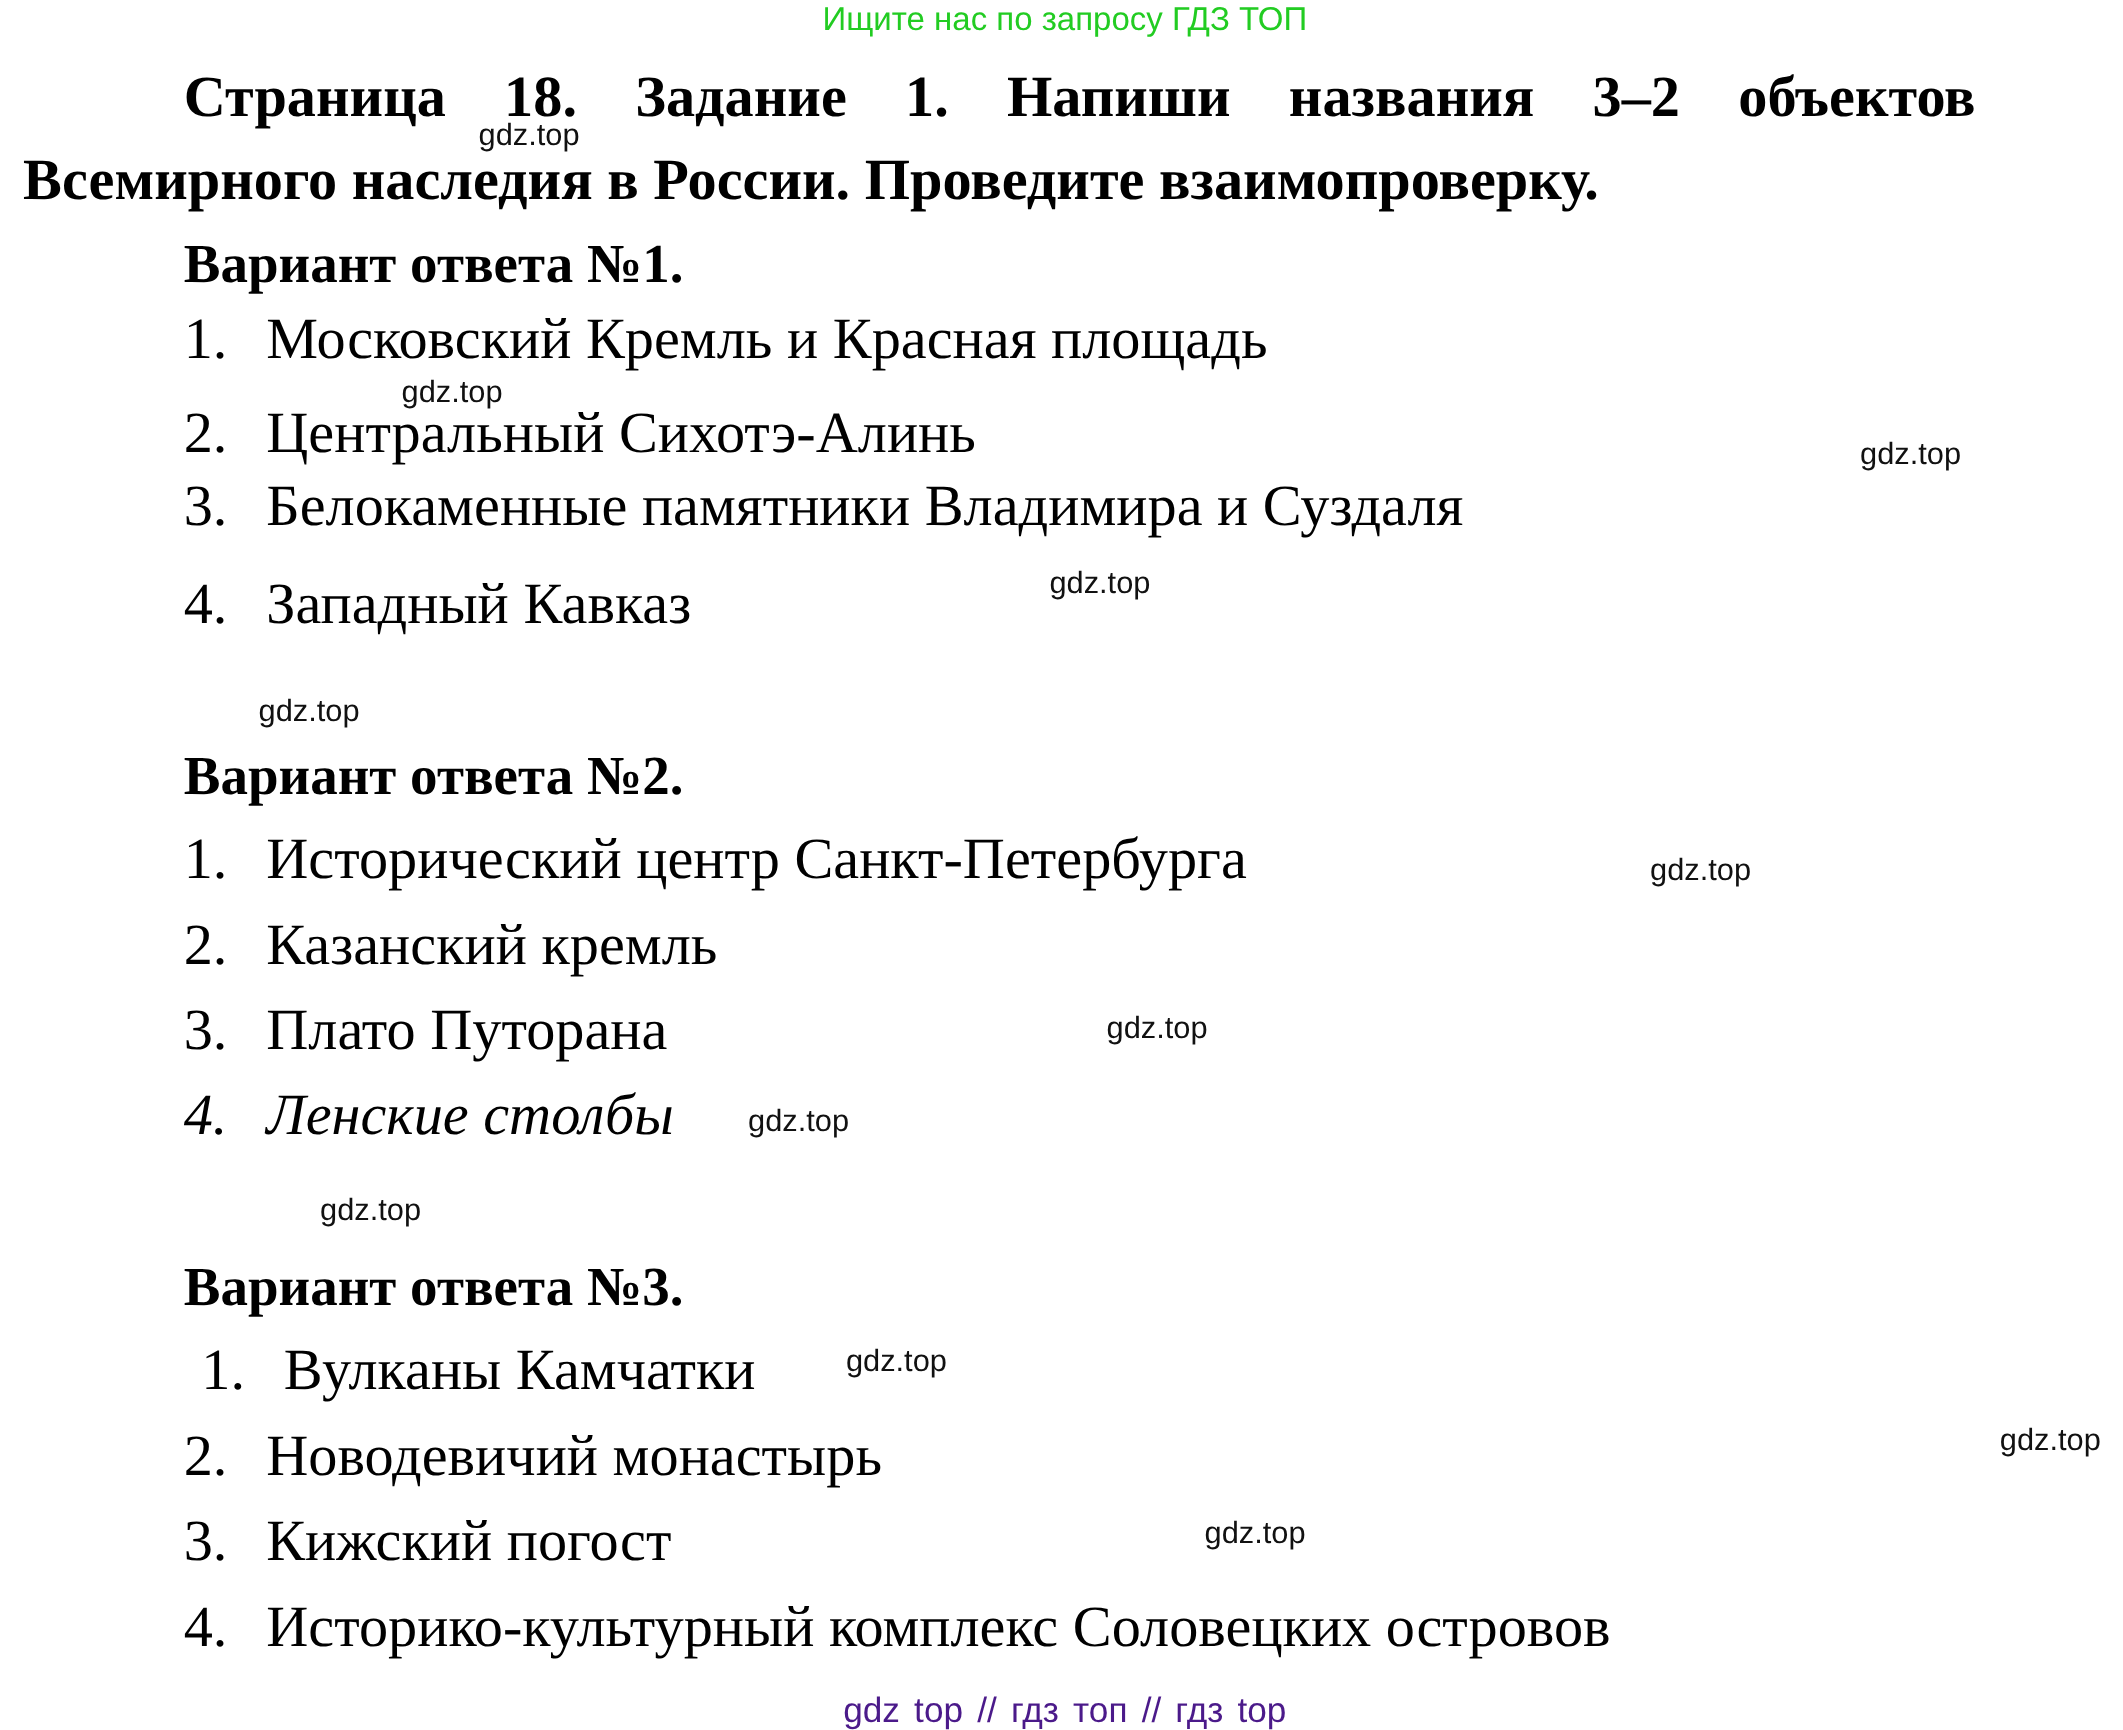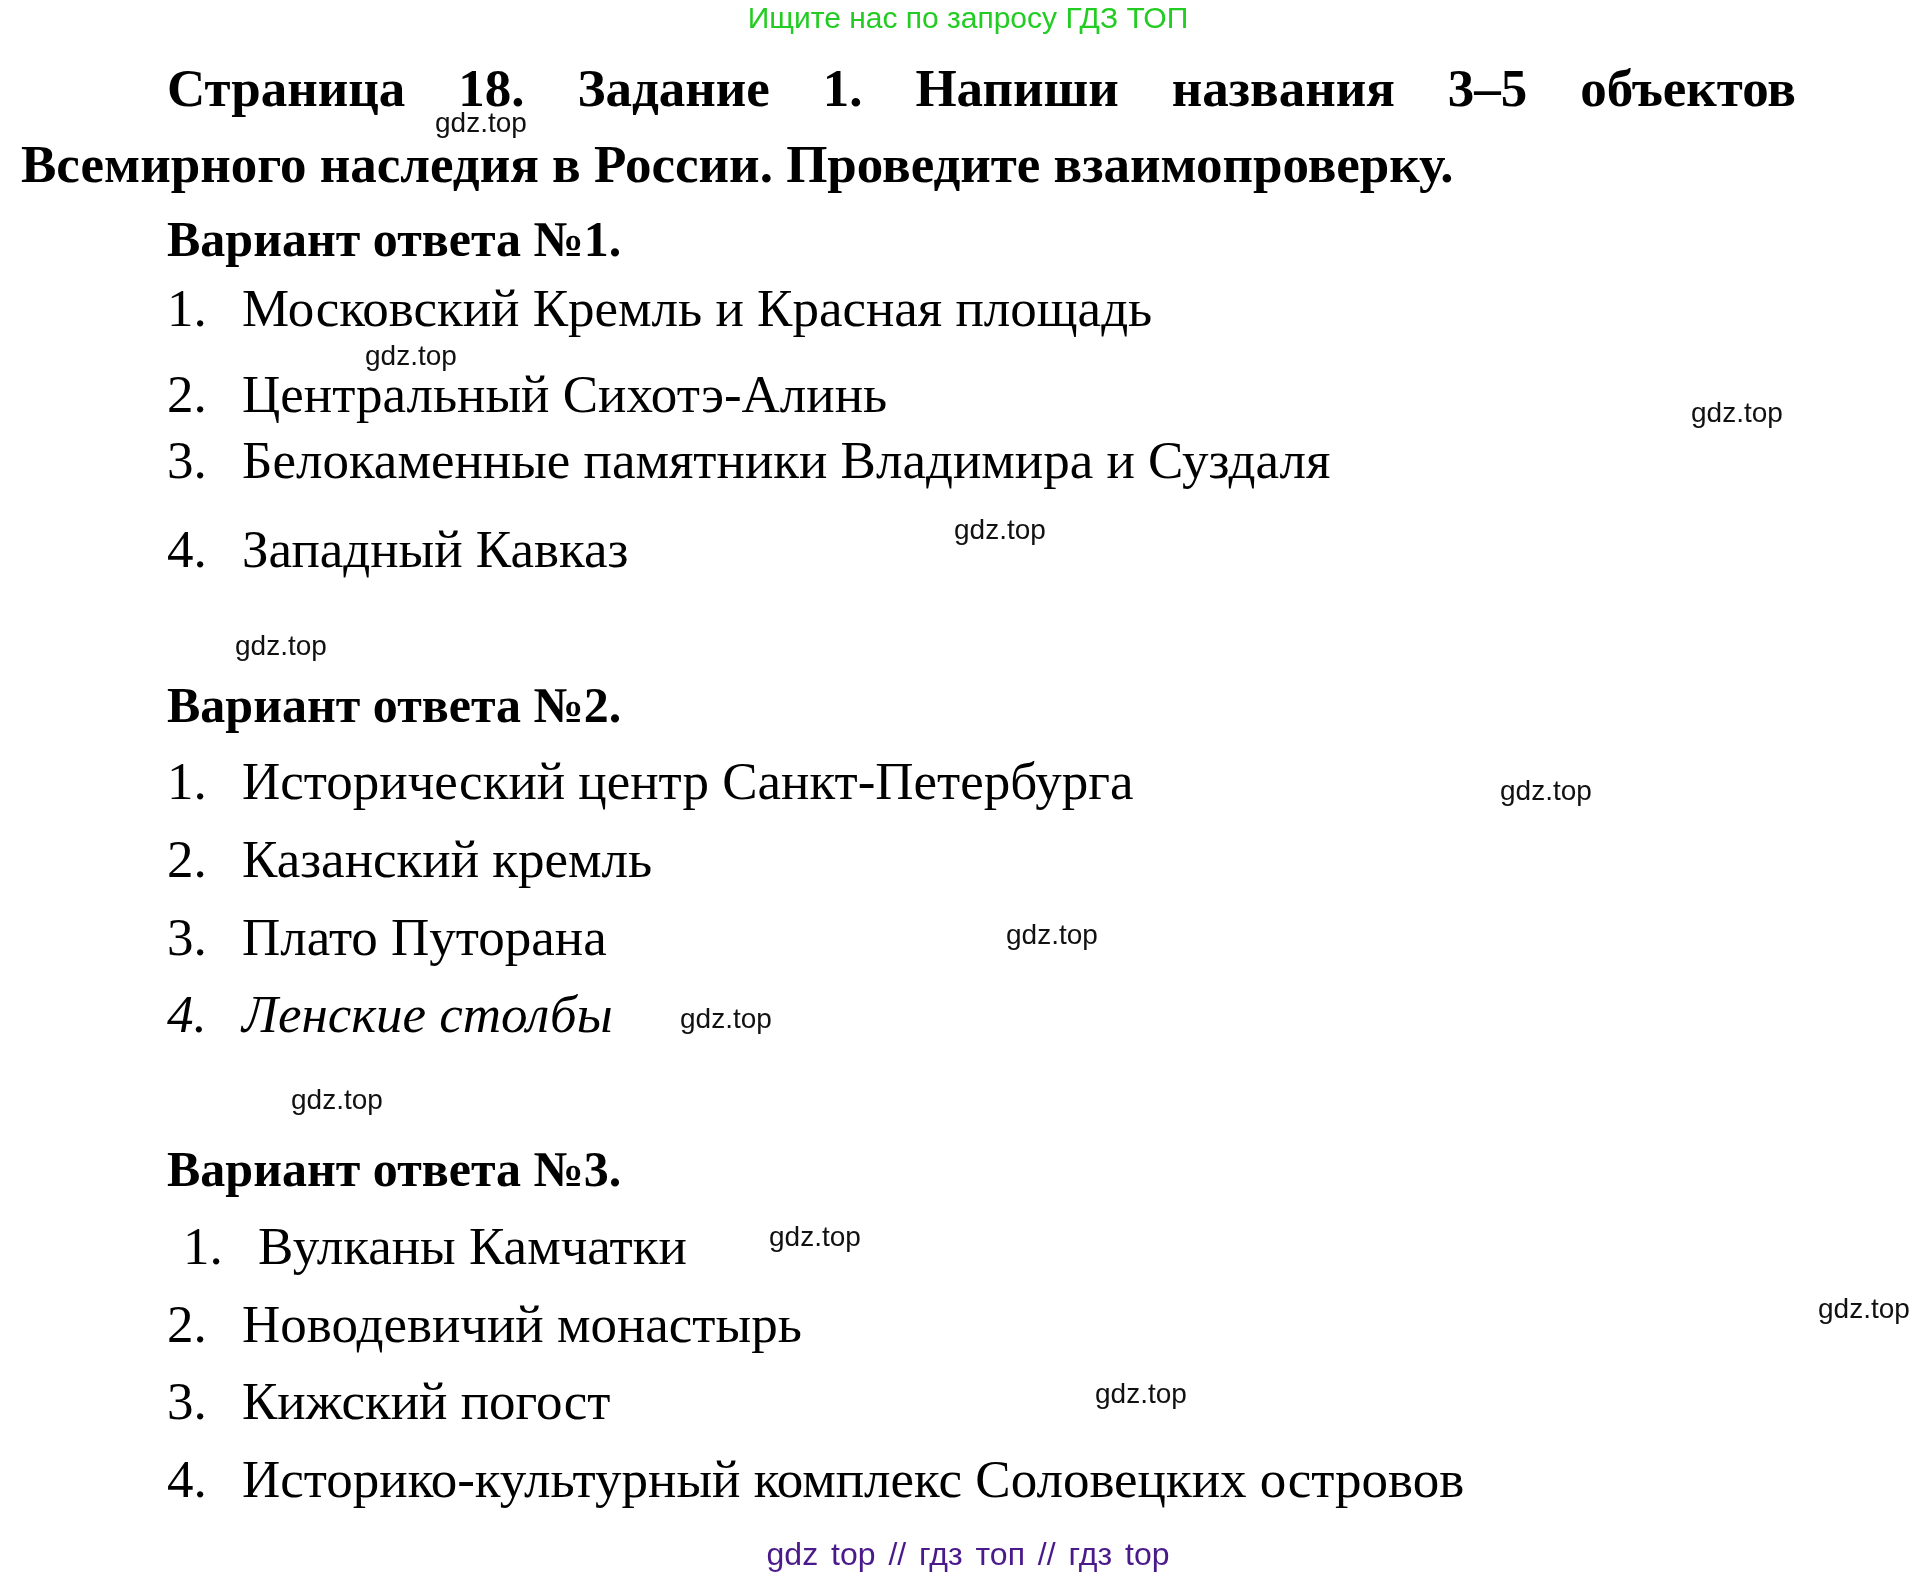--- a/index.html
+++ b/index.html
@@ -13,21 +13,21 @@
   .item { left:167px; font-family:"Liberation Serif", serif; font-size:53px; color:#000; line-height:60px; }
   .item .num { display:inline-block; width:75px; }
   .wm { font-family:"Liberation Sans", sans-serif; font-size:28px; color:#111; line-height:32px; }
   .footer { font-family:"Liberation Sans", sans-serif; font-size:32px; color:#4b1a8a; left:0; width:1936px; text-align:center; top:1536px; line-height:36px; word-spacing:4px; }
 </style>
 </head>
 <body>
 
 <div class="abs promo">Ищите нас по запросу ГДЗ ТОП</div>
 
-<div class="abs title title1">Страница 18. Задание 1. Напиши названия 3–5 объектов</div>
+<div class="abs title title1">Страница 18. Задание 1. Напиши названия 3–2 объектов</div>
 <div class="abs title title2">Всемирного наследия в России. Проведите взаимопроверку.</div>
 
 <div class="abs variant" style="top:210px;">Вариант ответа №1.</div>
 <div class="abs item" style="top:278px;"><span class="num">1.</span><span>Московский Кремль и Красная площадь</span></div>
 <div class="abs item" style="top:364px;"><span class="num">2.</span><span>Центральный Сихотэ-Алинь</span></div>
 <div class="abs item" style="top:430px;"><span class="num">3.</span><span>Белокаменные памятники Владимира и Суздаля</span></div>
 <div class="abs item" style="top:519px;"><span class="num">4.</span><span>Западный Кавказ</span></div>
 
 <div class="abs variant" style="top:676px;">Вариант ответа №2.</div>
 <div class="abs item" style="top:751px;"><span class="num">1.</span><span>Исторический центр Санкт-Петербурга</span></div>

